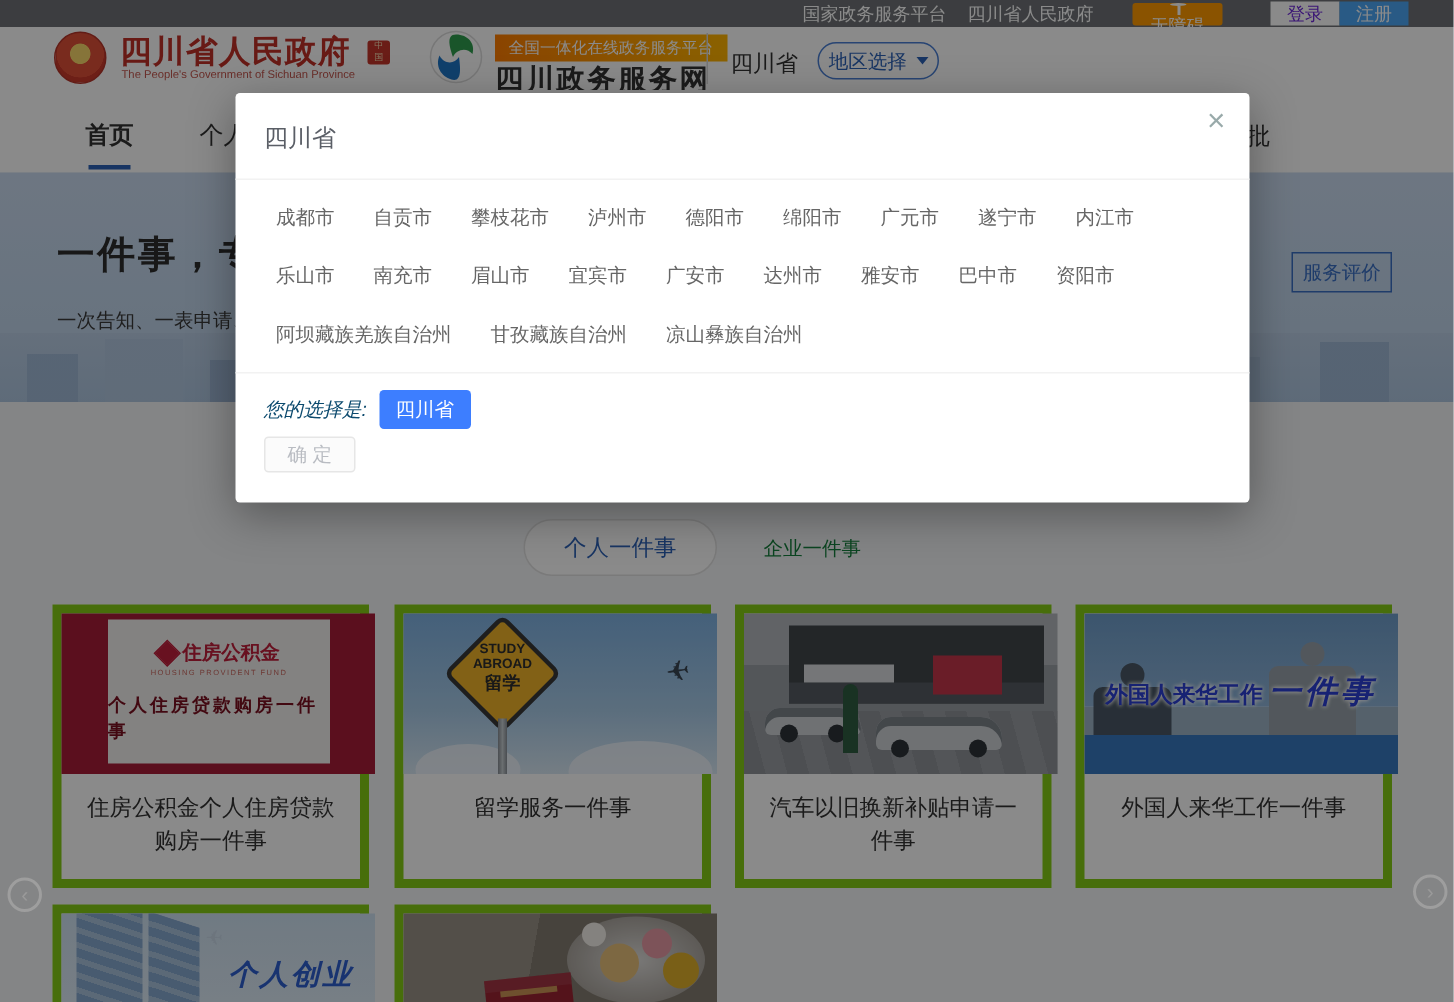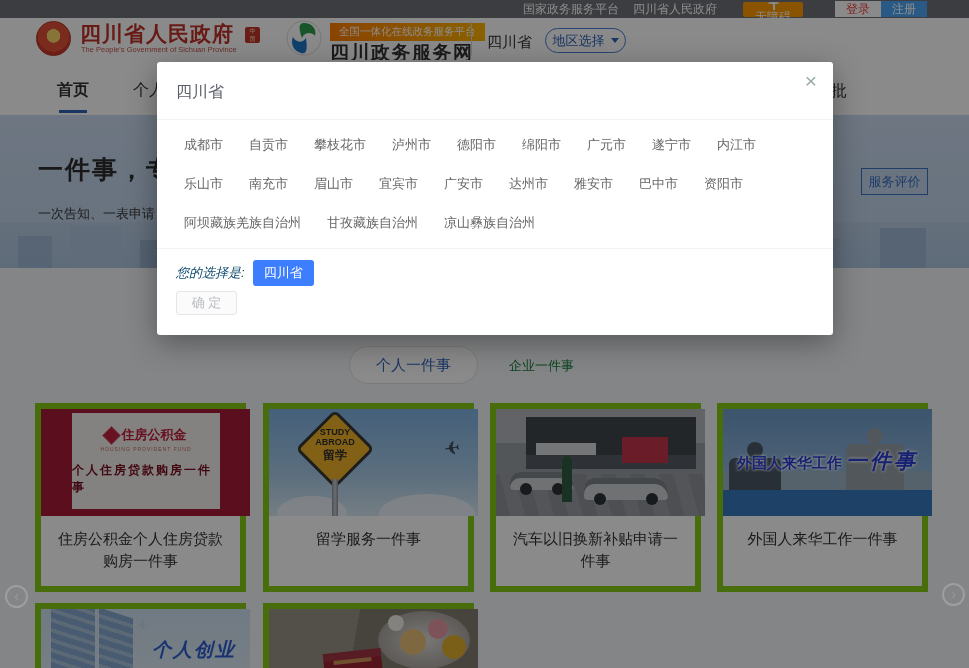--- a/index.html
+++ b/index.html
@@ -1,28 +1,28 @@
 <!DOCTYPE html>
 <html><head>
 <meta charset="utf-8">
 <style>
   * { margin:0; padding:0; box-sizing:border-box; }
   html,body { width:969px; height:668px; overflow:hidden; }
   body { font-family:"Liberation Sans","DejaVu Sans",sans-serif; background:#f4f5f7; position:relative; }
 
   
   .topbar { position:absolute; left:0; top:0; width:969px; height:18px; background:#6f7276;
-            display:flex; align-items:center; justify-content:flex-end; padding-right:42px; gap:14px; }
+            display:flex; align-items:center; justify-content:flex-end; padding-right:30px; gap:14px; }
   .topbar a { color:#fff; font-size:12px; text-decoration:none; }
   .btn-access { background:#ff9a00; color:#fff; font-size:12px; border:none; border-radius:2px;
                 height:15px; padding:0 12px; display:flex; align-items:center; gap:5px; margin:0 18px 0 12px;flex-direction:column; }
   .access-glyph { display:inline-block; width:11px; height:11px; border:1.5px solid #fff; border-radius:50%;
                   position:relative; }
   .access-glyph::after { content:""; position:absolute; left:4px; top:1px; width:2px; height:6px; background:#fff; }
-  .btn-login { background:#fff; color:#ef4444; font-size:12px; border:none; height:16px; padding:0 11px; }
+  .btn-login { background:#fff; color:#6d28d9; font-size:12px; border:none; height:16px; padding:0 11px; }
   .btn-register { background:#4da6f5; color:#fff; font-size:12px; border:none; height:16px; padding:0 11px; }
   .auth { display:flex; }
 
   
   .header { position:absolute; left:0; top:18px; width:969px; height:42px; background:#ffffff; }
   .emblem { position:absolute; left:36px; top:3px; width:35px; height:35px; border-radius:50%;
             background:radial-gradient(circle at 50% 42%, #f7d66a 0 26%, #e05038 28% 62%, #c93a2c 63% 100%);
             border:1px solid #b5352a; }
   .gov-name { position:absolute; left:80px; top:2px; color:#c03028; font-size:21px; font-weight:bold; letter-spacing:1px; }
   .gov-name-en { position:absolute; left:81px; top:27px; color:#c4574e; font-size:7.5px; }

